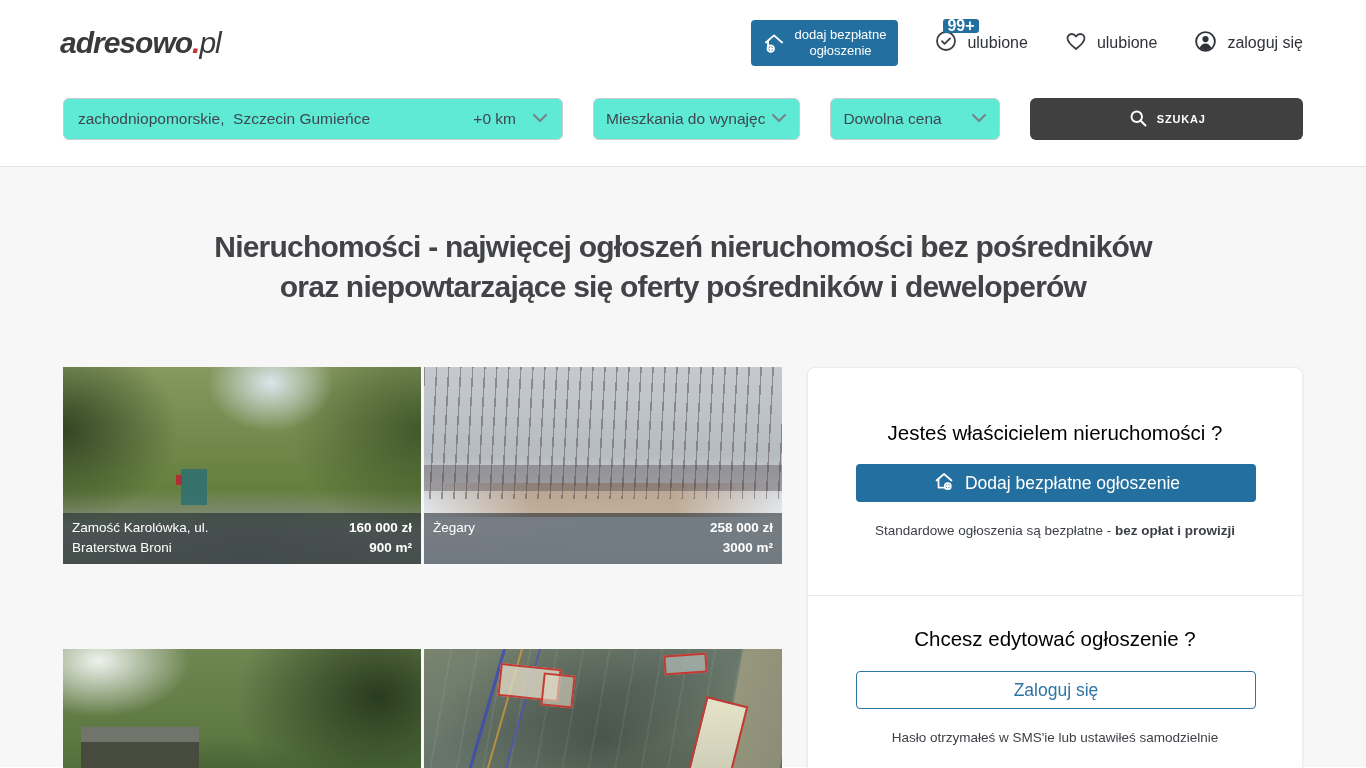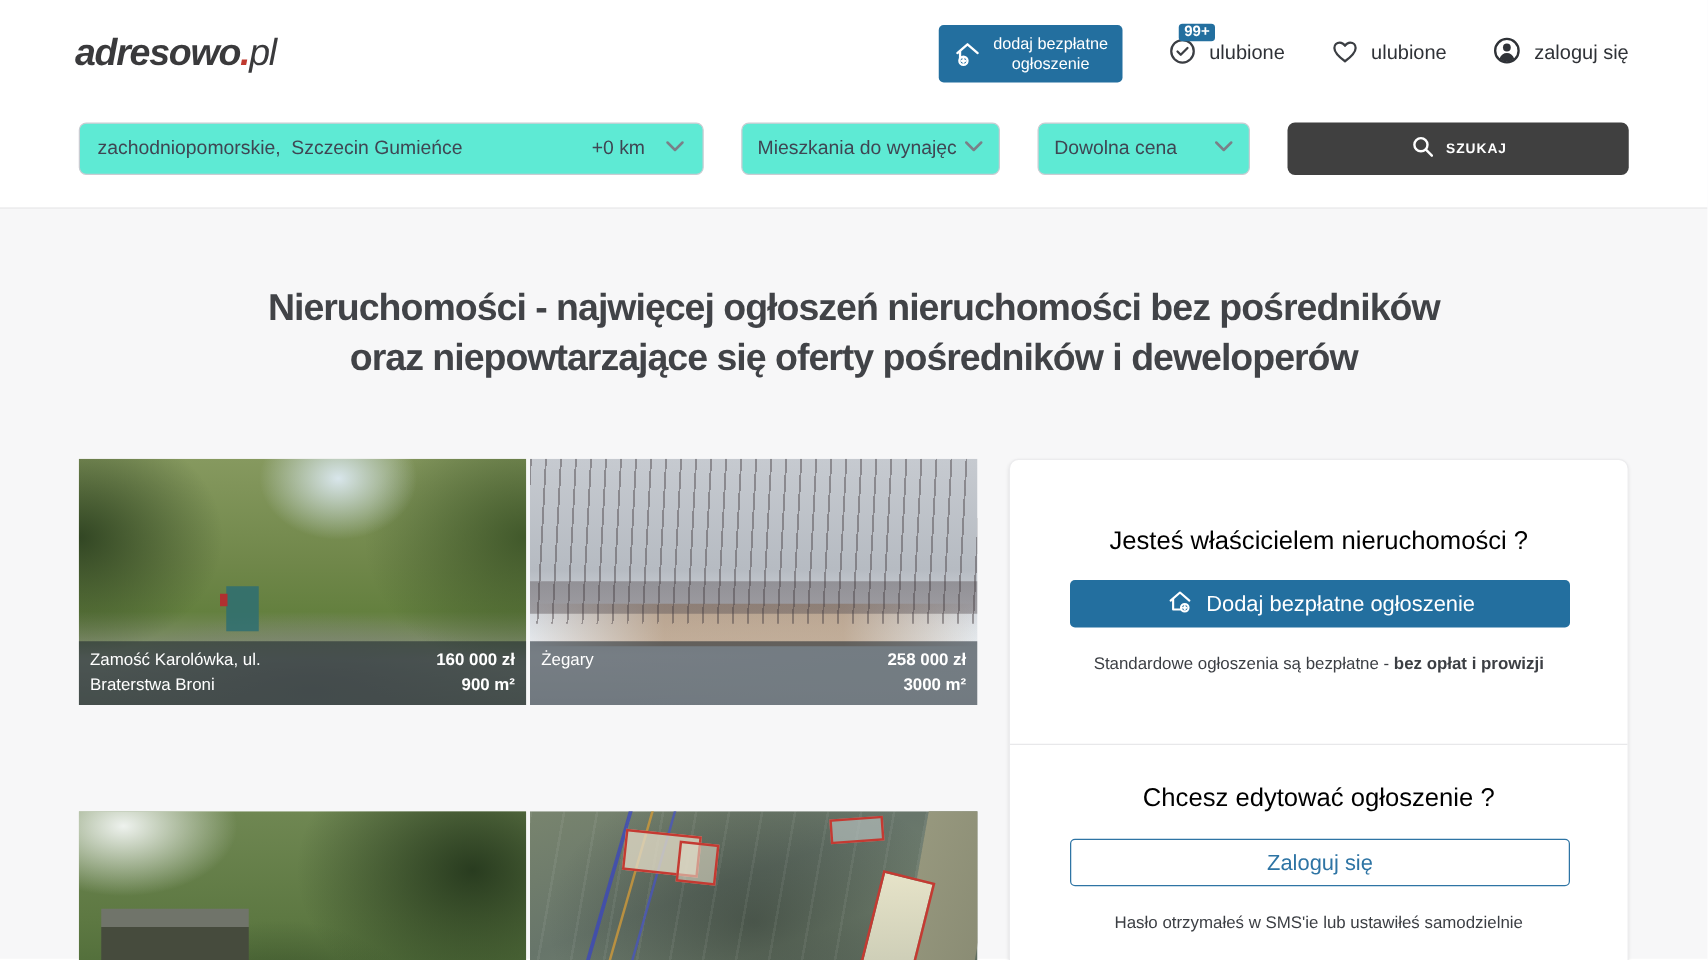--- a/index.html
+++ b/index.html
@@ -14,21 +14,21 @@
   .logo .logo-dot { font-weight:700; color:#c0392f; }
   .logo .logo-tld { font-weight:400; color:#3a3a3c; }
 
   .header-right { display:flex; align-items:center; gap:36px; }
   .add-btn { display:flex; align-items:center; gap:8px; background:#236f9f; border:none;
     color:#fff; font-family:inherit; font-size:13px; line-height:16px; text-align:center;
     padding:7px 12px 7px 10px; border-radius:4px; cursor:pointer; }
   .hlink { display:flex; align-items:center; gap:9px; font-size:16px; color:#2f3237; cursor:pointer; }
   .icon-wrap { position:relative; display:inline-flex; }
   .badge { position:absolute; top:-10px; left:9px; background:#236f9f; color:#fff;
-    font-size:12px; font-weight:700; padding:1px 4px 2px; border-radius:3px; line-height:11px; }
+    font-size:16px; font-weight:700; padding:1px 4px 2px; border-radius:3px; line-height:11px; }
 
   
   .search-row { display:flex; align-items:center; gap:30px; padding:12px 63px 26px;
     background:#fff; border-bottom:1px solid #e3e3e5; }
   .field { height:42px; border:1px solid #c9ccd2; border-radius:6px; background:#5eead4;
     display:flex; align-items:center; font-size:15.5px; color:#3f4653; cursor:pointer; }
   .field-location { flex:0 0 500px; padding:0 14px; }
   .loc-text { flex:1; white-space:pre; overflow:hidden; text-overflow:ellipsis; }
   .radius { margin:0 10px 0 8px; white-space:nowrap; }
   .field-select { padding:0 12px; }

